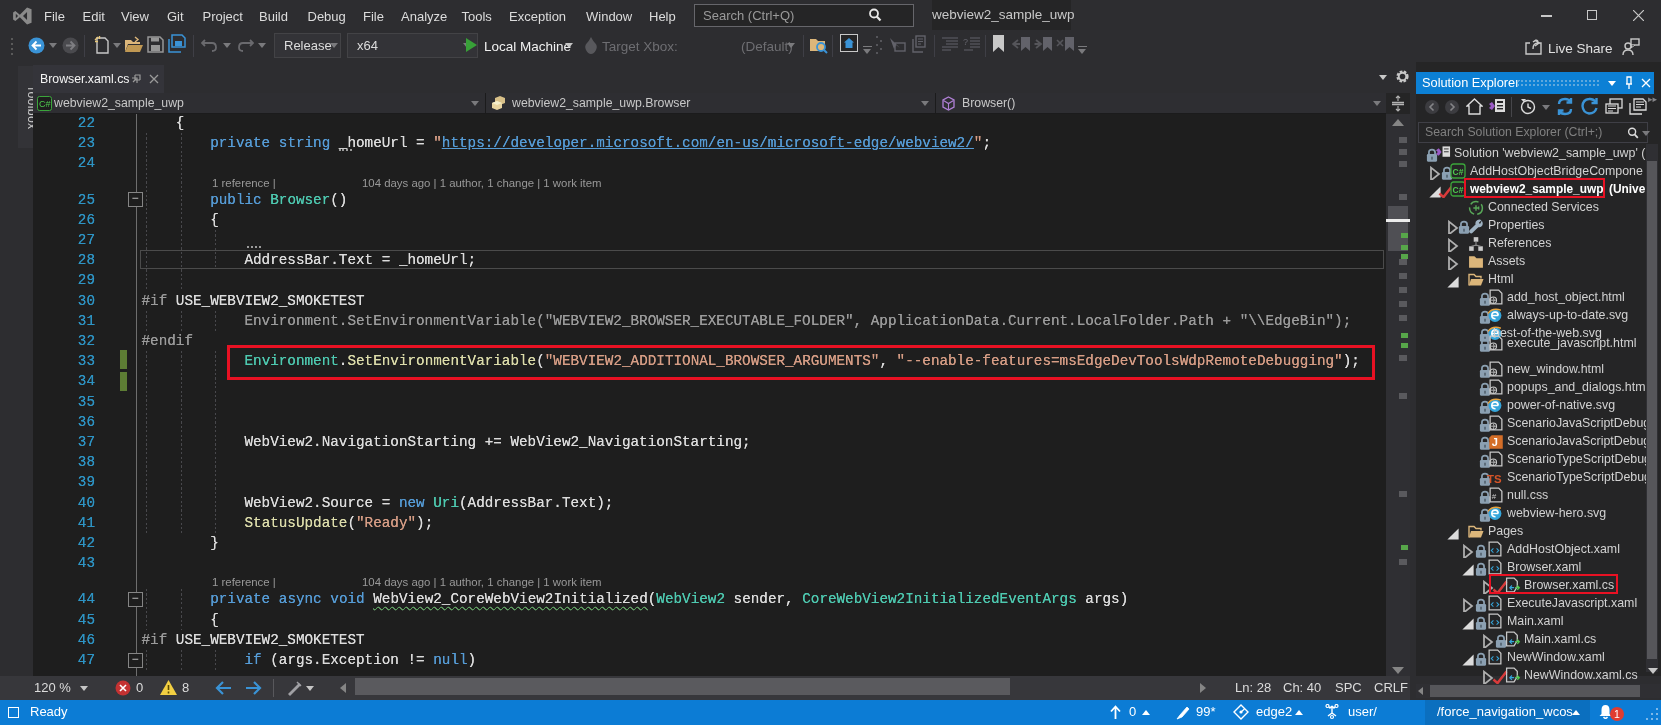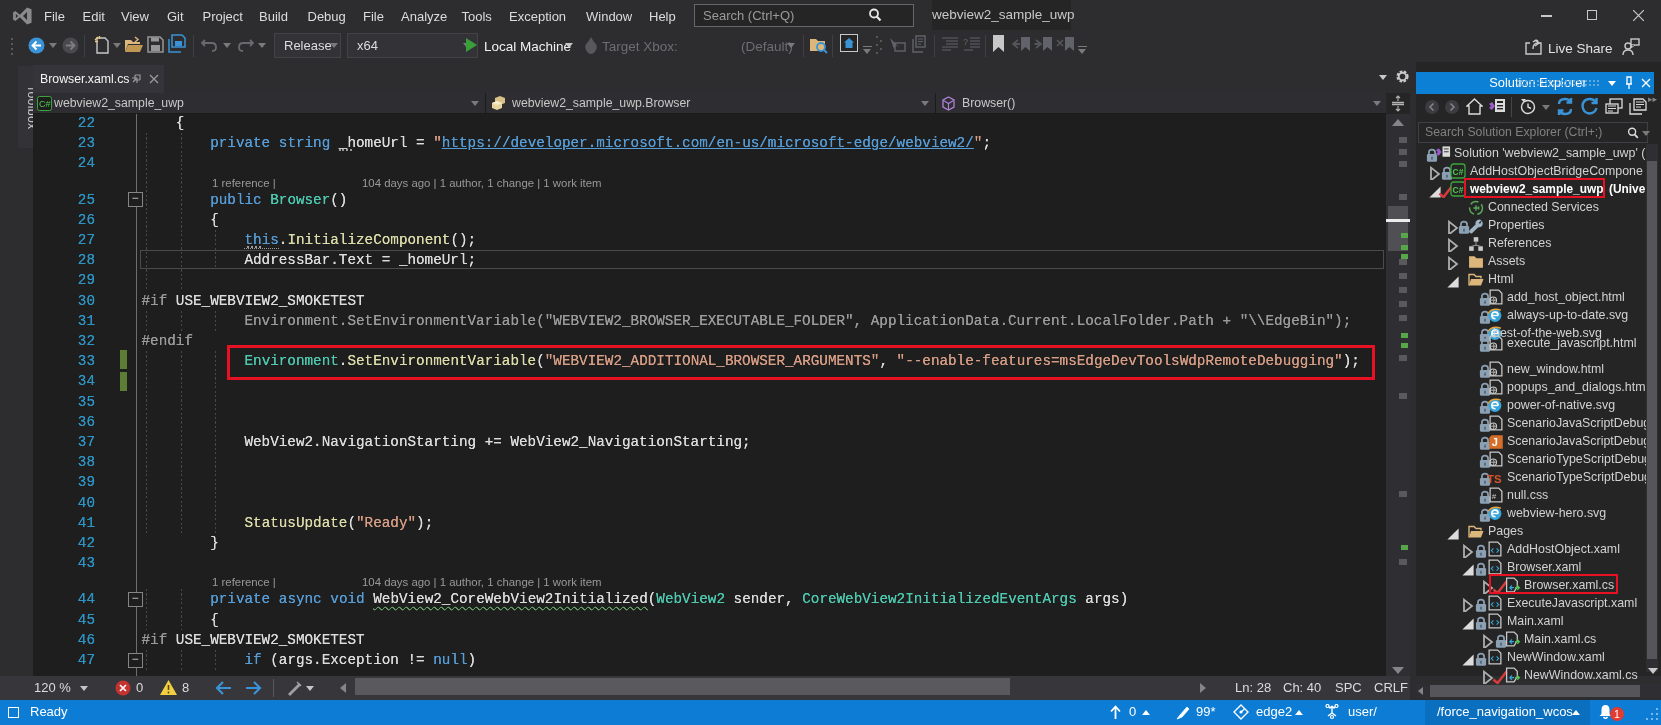--- a/index.html
+++ b/index.html
@@ -37,21 +37,21 @@
   .foldline { position:absolute; left:102.5px; width:1px; background:#6e6e6e; }
   .foldbox { position:absolute; left:94.5px; width:15px; height:15px; background:#1e1e1e; border:1px solid #858585; color:#c8c8c8; font-size:12px; line-height:13px; text-align:center; font-family:"Liberation Mono",monospace; }
   .chbar { position:absolute; left:86.5px; width:7px; background:#5d7d34; }
   #curline { position:absolute; left:107px; top:198.2px; width:1244px; height:19px; border:1px solid #4b4b4b; }
   .redbox { position:absolute; border:3px solid #e81123; }
   
   #vscroll { position:absolute; left:1353px; top:52px; width:24px; height:562px; background:#2f2f33; }
   #bottombar { position:absolute; left:0; top:676px; width:1410px; height:24px; background:#37373b; color:#dcdcdc; font-size:13px; }
   
   #sepanel { position:absolute; left:1416px; top:62px; width:245px; height:614px; background:#252526; }
-  #sehead { position:absolute; left:0; top:10px; width:238px; height:22px; background:#0c80d5; color:#ffffff; font-size:12.8px; line-height:22px; padding-left:6px;text-align:center; }
+  #sehead { position:absolute; left:0; top:10px; width:238px; height:22px; background:#0c80d5; color:#ffffff; font-size:12.8px; line-height:22px; padding-left:6px; }
   #setools { position:absolute; left:0; top:32px; width:238px; height:28px; background:#252526; }
   #sesearch { position:absolute; left:2px; top:60px; width:230px; height:21px; background:#252526; border:1px solid #3f3f46; color:#808080; font-size:12.3px; line-height:19px; padding-left:6px; }
   .trow { position:absolute; height:18px; font-size:12.4px; color:#d2d2d2; line-height:18px; white-space:nowrap; }
   .ticon { position:absolute; width:16px; height:16px; top:1px; }
   
   #statusbar { position:absolute; left:0; top:700px; width:1661px; height:25px; background:#0c7cd5; color:#ffffff; font-size:13px; }
   .up { width:0;height:0;border-left:4px solid transparent;border-right:4px solid transparent;border-bottom:5px solid #fff; position:absolute; }
 </style>
 </head>
 <body>
@@ -290,40 +290,40 @@
 <div class="ln" style="left:0px;top:39.4px">24</div>
 <div class="abs" style="left:0;top:62.6px;height:16.0px">
           <span class="lens" style="left:179px">1 reference | </span>
           <span class="lens" style="left:329px">104 days ago | 1 author, 1 change | 1 work item</span>
         </div>
 <div class="ln" style="left:0px;top:75.6px">25</div>
 <div class="cl" style="top:75.6px"><span class="w">        </span><span class="k">public</span><span class="w"> </span><span class="t">Browser</span><span class="w">()</span></div>
 <div class="ln" style="left:0px;top:95.8px">26</div>
 <div class="cl" style="top:95.8px"><span class="w">        {</span></div>
 <div class="ln" style="left:0px;top:116.0px">27</div>
-<div class="cl" style="top:116.0px"><span class="w">            </span><span class="k" style="border-bottom:1.5px dotted #9b9b9b">this</span><span class="w">.</span><span class="m">InitializeComponent</span><span class="w">();</span></div>
 <div class="ln" style="left:0px;top:136.2px">28</div>
 <div class="cl" style="top:136.2px"><span class="w">            AddressBar.Text = _homeUrl;</span></div>
 <div class="ln" style="left:0px;top:156.4px">29</div>
 <div class="ln" style="left:0px;top:176.6px">30</div>
 <div class="cl" style="top:176.6px"><span class="g">#if</span><span class="w"> USE_WEBVIEW2_SMOKETEST</span></div>
 <div class="ln" style="left:0px;top:196.8px">31</div>
 <div class="cl" style="top:196.8px"><span class="g">            Environment.SetEnvironmentVariable("WEBVIEW2_BROWSER_EXECUTABLE_FOLDER", ApplicationData.Current.LocalFolder.Path + "\\EdgeBin");</span></div>
 <div class="ln" style="left:0px;top:217.0px">32</div>
 <div class="cl" style="top:217.0px"><span class="g">#endif</span></div>
 <div class="ln" style="left:0px;top:237.2px">33</div>
 <div class="cl" style="top:237.2px"><span class="w">            </span><span class="t">Environment</span><span class="w">.</span><span class="m">SetEnvironmentVariable</span><span class="w">(</span><span class="s">"WEBVIEW2_ADDITIONAL_BROWSER_ARGUMENTS"</span><span class="w">, </span><span class="s">"--enable-features=msEdgeDevToolsWdpRemoteDebugging"</span><span class="w">);</span></div>
 <div class="ln" style="left:0px;top:257.4px">34</div>
 <div class="ln" style="left:0px;top:277.6px">35</div>
 <div class="ln" style="left:0px;top:297.8px">36</div>
 <div class="ln" style="left:0px;top:318.0px">37</div>
 <div class="cl" style="top:318.0px"><span class="w">            WebView2.NavigationStarting += WebView2_NavigationStarting;</span></div>
 <div class="ln" style="left:0px;top:338.2px">38</div>
 <div class="ln" style="left:0px;top:358.4px">39</div>
 <div class="ln" style="left:0px;top:378.6px">40</div>
+<div class="cl" style="top:378.6px"><span class="w">            WebView2.Source = </span><span class="k">new</span><span class="w"> </span><span class="t">Uri</span><span class="w">(AddressBar.Text);</span></div>
 <div class="ln" style="left:0px;top:398.8px">41</div>
 <div class="cl" style="top:398.8px"><span class="w">            </span><span class="m">StatusUpdate</span><span class="w">(</span><span class="s">"Ready"</span><span class="w">);</span></div>
 <div class="ln" style="left:0px;top:419.0px">42</div>
 <div class="cl" style="top:419.0px"><span class="w">        }</span></div>
 <div class="ln" style="left:0px;top:439.2px">43</div>
 <div class="abs" style="left:0;top:462.4px;height:16.0px">
           <span class="lens" style="left:179px">1 reference | </span>
           <span class="lens" style="left:329px">104 days ago | 1 author, 1 change | 1 work item</span>
         </div>
 <div class="ln" style="left:0px;top:475.4px">44</div>

